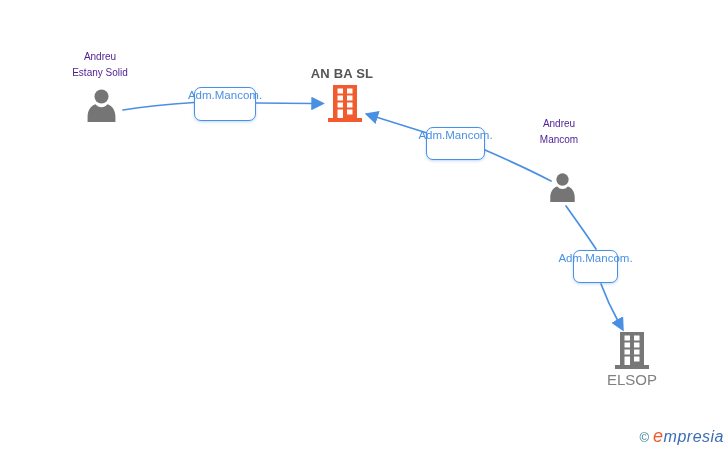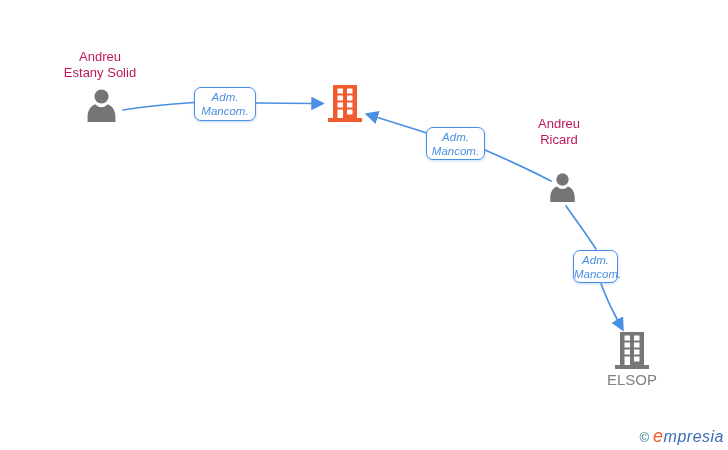--- a/index.html
+++ b/index.html
@@ -3,35 +3,35 @@
 <meta charset="utf-8">
 <style>
   html,body{margin:0;padding:0;background:#fff;}
   #canvas{
     position:relative;width:728px;height:450px;background:#ffffff;
     font-family:"Liberation Sans","DejaVu Sans",sans-serif;overflow:hidden;
   }
   #edges{position:absolute;left:0;top:0;width:728px;height:450px;}
   .abs{position:absolute;}
   .node-label{
-    color:#be185d;font-size:13px;line-height:15.5px;text-align:center;white-space:nowrap;
+    color:#4c1d95;font-size:10px;line-height:15.5px;text-align:center;white-space:nowrap;
   }
   .company-title{
     color:#555555;font-size:13px;font-weight:bold;text-align:center;white-space:nowrap;
     letter-spacing:.2px;
   }
   .company-label{
     color:#808080;font-size:15px;line-height:16px;text-align:center;white-space:nowrap;
   }
   .edge-box{
     position:absolute;box-sizing:border-box;background:#ffffff;
     border:1.5px solid #4a90e2;border-radius:7px;
     box-shadow:0 1px 3px rgba(74,144,226,.35);
     color:#4a90e2;font-size:11.5px;line-height:14px;text-align:center;
-    display:flex;flex-direction:column;justify-content:center;font-style:italic;
+    display:flex;flex-direction:row;justify-content:center;
   }
   .logo{
     position:absolute;right:4px;bottom:3px;display:flex;align-items:baseline;gap:4px;
   }
   .logo .copy{color:#2e7e92;font-size:13px;}
   .logo .brand{
     font-family:Liberation Sans, sans-serif;font-style:italic;
     font-size:16px;color:#3a6db5;letter-spacing:.5px;
   }
   .logo .brand .e{color:#f0592b;font-size:18px;}
@@ -66,20 +66,21 @@
       <circle cx="16" cy="7.2" r="6.8"></circle>
       <path d="M16 17.6 c-2.3 0 -4.3 -1 -5.8 -2.8 C5.4 16.2 2.5 21 2.5 27 l0 5 27 0 0 -5 c0 -6 -2.9 -10.8 -7.7 -12.2 c-1.5 1.8 -3.5 2.8 -5.8 2.8 z"></path>
     </g>
   </svg>
 
   <div class="edge-box" style="left:194px;top:87px;width:62px;height:34px;">
     <div>Adm.</div>
     <div>Mancom.</div>
   </div>
 
+  <div class="abs company-title" style="left:292px;top:66px;width:100px;">AN BA SL</div>
   <svg class="abs" style="left:326px;top:84px;" width="38" height="38" viewBox="0 0 38 38">
     <g fill="#f15b2e">
       <rect x="7" y="1" width="24" height="33"></rect>
       <rect x="2" y="34" width="34" height="4"></rect>
     </g>
     <g fill="#ffffff">
       <rect x="11.5" y="4.5" width="5.5" height="5"></rect>
       <rect x="21" y="4.5" width="5.5" height="5"></rect>
       <rect x="11.5" y="11.5" width="5.5" height="5"></rect>
       <rect x="21" y="11.5" width="5.5" height="5"></rect>
@@ -90,21 +91,21 @@
     </g>
   </svg>
 
   <div class="edge-box" style="left:426px;top:127px;width:59px;height:33px;">
     <div>Adm.</div>
     <div>Mancom.</div>
   </div>
 
   <div class="abs node-label" style="left:489px;top:116px;width:140px;">
     <div>Andreu</div>
-    <div>Ricard</div>
+    <div>Mancom</div>
   </div>
   <svg class="abs" style="left:548px;top:173px;" width="29" height="29" viewBox="0 0 32 32">
     <g fill="#757575">
       <circle cx="16" cy="7.2" r="6.8"></circle>
       <path d="M16 17.6 c-2.3 0 -4.3 -1 -5.8 -2.8 C5.4 16.2 2.5 21 2.5 27 l0 5 27 0 0 -5 c0 -6 -2.9 -10.8 -7.7 -12.2 c-1.5 1.8 -3.5 2.8 -5.8 2.8 z"></path>
     </g>
   </svg>
 
   <div class="edge-box" style="left:573px;top:250px;width:45px;height:33px;">
     <div>Adm.</div>

